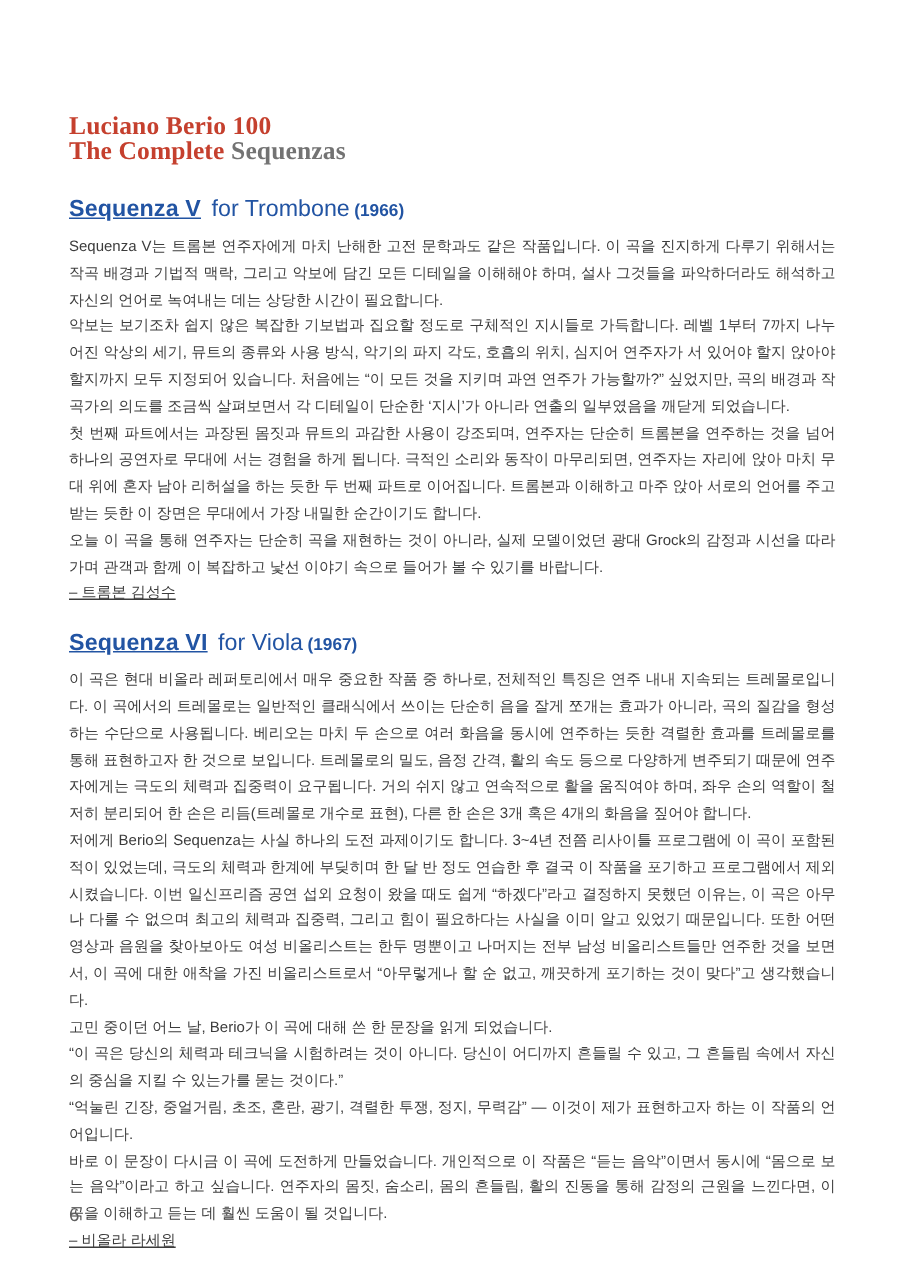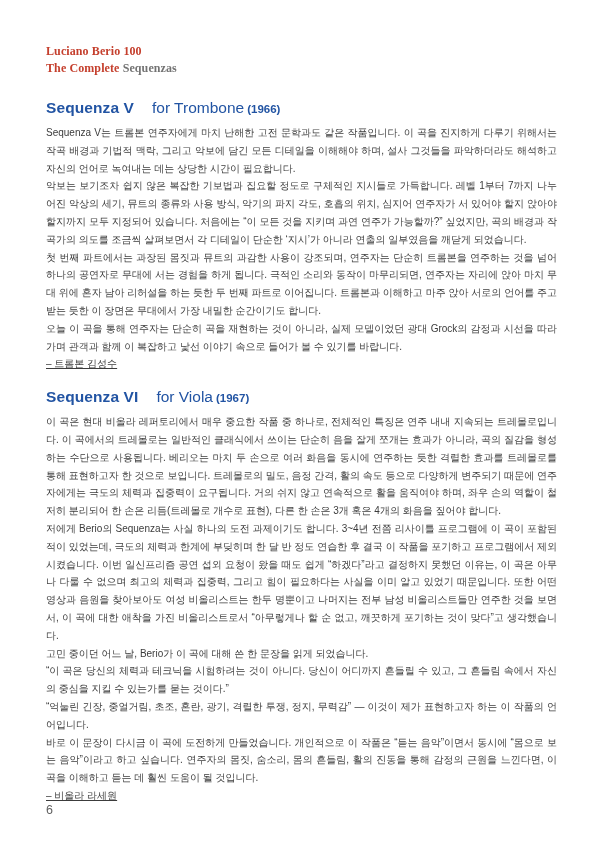--- a/index.html
+++ b/index.html
@@ -13,36 +13,37 @@
     overflow: hidden;
     box-sizing: border-box;
   }
   .content {
     padding: 43px 43px 0 46px;
   }
   
   .brand {
     font-family: "Liberation Serif", "DejaVu Serif", serif;
     font-weight: bold;
-    font-size: 12px;
+    font-size: 17px;
     line-height: 17px;
     color: #c5402e;
     letter-spacing: 0.1px;
+    margin-top: 32px;
   }
   .brand .accent { color: #e78a4d; }
   
   .sec-title {
     color: #2254a3;
     margin-top: 21px;
     margin-bottom: 5px;
     font-size: 15.5px;
     line-height: 19px;
     white-space: nowrap;
   }
-  .sec-title .main { font-weight: bold; margin-right: 18px; letter-spacing: 0.1px; }
+  .sec-title .main { font-weight: bold; margin-right: 7px; letter-spacing: 0.1px; text-decoration: underline; }
   .sec-title .sub { font-weight: normal; }
   .sec-title .year { font-size: 11.5px; margin-left: 3px; }
   
   .body-text p {
     margin: 0;
     font-size: 10px;
     line-height: 17.8px;
     color: #3c3c3c;
     text-align: justify;
     word-break: normal;

